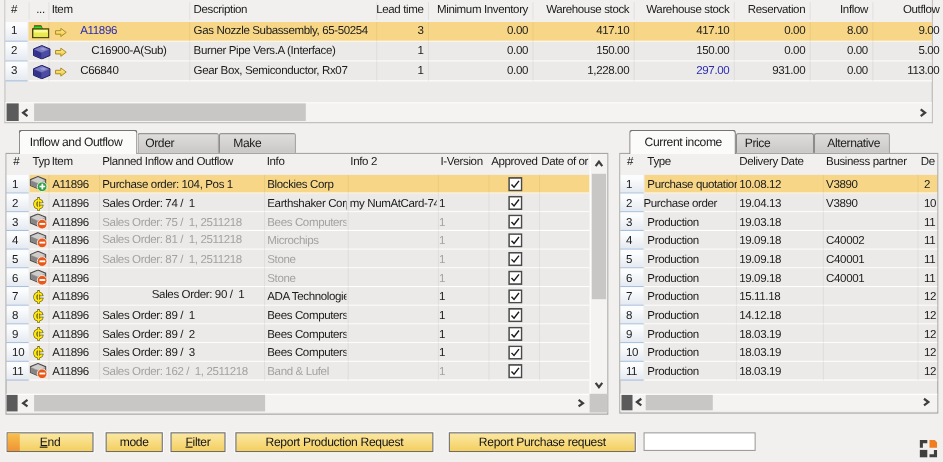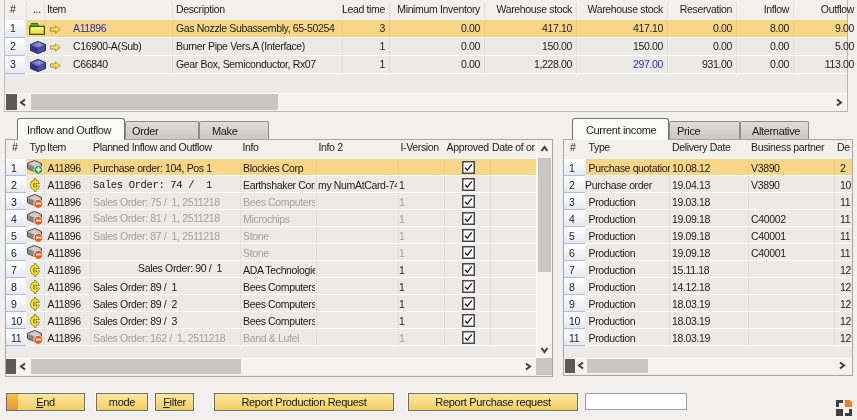--- a/index.html
+++ b/index.html
@@ -71,21 +71,21 @@
   </svg>
 <svg class="abs" style="left:50px;top:43px" width="11" height="9" viewBox="0 0 11 9">
     <defs>
       <linearGradient id="ga" x1="0" y1="0" x2="0" y2="1">
         <stop offset="0" stop-color="#fdf1a0"></stop>
         <stop offset="1" stop-color="#ecc53a"></stop>
       </linearGradient>
     </defs>
     <polygon points="0.5,2.9 5.3,2.9 5.3,0.8 10.2,4.5 5.3,8.2 5.3,6.1 0.5,6.1" fill="url(#ga)" stroke="#ad8a1e" stroke-width="0.9"></polygon>
   </svg>
-<div class="t" style="left:73px;top:39.8px;">C16900-A(Sub)</div>
+<div class="t" style="left:83px;top:39.8px;">C16900-A(Sub)</div>
 <div class="t" style="left:176px;top:39.8px;">Burner Pipe Vers.A (Interface)</div>
 <div class="t" style="left:265px;top:39.8px;width:120px;text-align:right;">1</div>
 <div class="t" style="left:360px;top:39.8px;width:120px;text-align:right;">0.00</div>
 <div class="t" style="left:452px;top:39.8px;width:120px;text-align:right;">150.00</div>
 <div class="t" style="left:543px;top:39.8px;width:120px;text-align:right;">150.00</div>
 <div class="t" style="left:612px;top:39.8px;width:120px;text-align:right;">0.00</div>
 <div class="t" style="left:669px;top:39.8px;width:120px;text-align:right;">0.00</div>
 <div class="t" style="left:734px;top:39.8px;width:120px;text-align:right;">5.00</div>
 <div class="abs" style="left:26px;top:56px;width:821px;height:18px;background:#EBEAE8;border-bottom:1px solid #fff;box-sizing:border-box;"></div>
 <div class="abs" style="left:5px;top:56px;width:20px;height:18px;background:linear-gradient(180deg,#fbfcfd 20%,#e5eaf1);border-bottom:1px solid #a7c0df;box-sizing:border-box;"></div>
@@ -163,21 +163,21 @@
     <rect x="0.75" y="0.75" width="11.5" height="11.5" fill="#fff" stroke="#494949" stroke-width="1.5"></rect>
     <polyline points="3,6.8 5.3,9.2 9.8,3.4" fill="none" stroke="#1c1c1c" stroke-width="1.3"></polyline>
   </svg>
 <div class="abs" style="left:27px;top:176px;width:509px;height:17px;background:#EBEAE8;border-bottom:1px solid #fff;box-sizing:border-box;"></div>
 <div class="abs" style="left:6px;top:176px;width:20px;height:17px;background:linear-gradient(180deg,#fbfcfd 20%,#e5eaf1);border-bottom:1px solid #a7c0df;box-sizing:border-box;"></div>
 <div class="t" style="left:11px;top:178.5px;">2</div>
 <svg class="abs" style="left:28px;top:177px" width="14" height="16" viewBox="0 0 14 16">
     <text x="7" y="13.5" text-anchor="middle" font-family="Liberation Sans" font-size="16" font-weight="bold" fill="#FFE80A" stroke="#4a4000" stroke-width="1.0" style="paint-order:stroke fill">¢</text>
   </svg>
 <div class="t" style="left:47.5px;top:178.5px;">A11896</div>
-<div class="t" style="left:93px;top:178.5px;font-family:Liberation Mono, monospace;">Sales Order: 74 /  1</div>
+<div class="t" style="left:93px;top:178.5px;">Sales Order: 74 /  1</div>
 <div class="t" style="left:243px;top:178.5px;width:72px;overflow:hidden;">Earthshaker Corporation</div>
 <div class="t" style="left:318px;top:178.5px;width:79px;overflow:hidden;">my NumAtCard-74</div>
 <div class="t" style="left:399px;top:178.5px;">1</div>
 <svg class="abs" style="left:462px;top:178px" width="13" height="13" viewBox="0 0 13 13">
     <rect x="0.75" y="0.75" width="11.5" height="11.5" fill="#fff" stroke="#494949" stroke-width="1.5"></rect>
     <polyline points="3,6.8 5.3,9.2 9.8,3.4" fill="none" stroke="#1c1c1c" stroke-width="1.3"></polyline>
   </svg>
 <div class="abs" style="left:27px;top:193px;width:509px;height:17px;background:#EBEAE8;border-bottom:1px solid #fff;box-sizing:border-box;"></div>
 <div class="abs" style="left:6px;top:193px;width:20px;height:17px;background:linear-gradient(180deg,#fbfcfd 20%,#e5eaf1);border-bottom:1px solid #a7c0df;box-sizing:border-box;"></div>
 <div class="t" style="left:11px;top:195.5px;">3</div>
@@ -467,21 +467,21 @@
 <div class="t" style="left:586px;top:124px;font-size:11px;letter-spacing:-0.35px;z-index:6;">Current income</div>
 <div class="t" style="left:677px;top:125px;font-size:11px;letter-spacing:-0.35px;z-index:6;">Price</div>
 <div class="t" style="left:752px;top:125px;font-size:11px;letter-spacing:-0.35px;z-index:6;">Alternative</div>
 <div class="abs" style="left:6px;top:393px;width:79px;height:18px;background:linear-gradient(180deg,#fae8a2,#f8dd85 45%,#f4cf60);border:1px solid #6f6d6b;box-sizing:border-box;box-shadow:0 0 0 1px rgba(255,255,255,0.75);">
     <div style="position:absolute;left:0;top:0;width:11px;height:100%;background:linear-gradient(180deg,#f8c14d,#ef9334);"></div>
     <div style="position:absolute;left:0;top:2px;width:100%;text-align:center;font-size:11px;letter-spacing:-0.3px;color:#141414;"><span style="text-decoration:underline;">E</span>nd</div>
   </div>
 <div class="abs" style="left:96px;top:393px;width:52px;height:18px;background:linear-gradient(180deg,#fae8a2,#f8dd85 45%,#f4cf60);border:1px solid #6f6d6b;box-sizing:border-box;box-shadow:0 0 0 1px rgba(255,255,255,0.75);">
     <div style="position:absolute;left:0;top:2px;width:100%;text-align:center;font-size:11px;letter-spacing:-0.3px;color:#141414;">mode</div>
   </div>
-<div class="abs" style="left:155px;top:393px;width:39px;height:18px;background:linear-gradient(180deg,#fae8a2,#f8dd85 45%,#f4cf60);border:1px solid #6f6d6b;box-sizing:border-box;box-shadow:0 0 0 1px rgba(255,255,255,0.75);">
+<div class="abs" style="left:155px;top:393px;width:50px;height:18px;background:linear-gradient(180deg,#fae8a2,#f8dd85 45%,#f4cf60);border:1px solid #6f6d6b;box-sizing:border-box;box-shadow:0 0 0 1px rgba(255,255,255,0.75);">
     <div style="position:absolute;left:0;top:2px;width:100%;text-align:center;font-size:11px;letter-spacing:-0.3px;color:#141414;"><span style="text-decoration:underline;">F</span>ilter</div>
   </div>
 <div class="abs" style="left:214px;top:393px;width:180px;height:18px;background:linear-gradient(180deg,#fae8a2,#f8dd85 45%,#f4cf60);border:1px solid #6f6d6b;box-sizing:border-box;box-shadow:0 0 0 1px rgba(255,255,255,0.75);">
     <div style="position:absolute;left:0;top:2px;width:100%;text-align:center;font-size:11px;letter-spacing:-0.3px;color:#141414;">Report Production Request</div>
   </div>
 <div class="abs" style="left:408px;top:393px;width:170px;height:18px;background:linear-gradient(180deg,#fae8a2,#f8dd85 45%,#f4cf60);border:1px solid #6f6d6b;box-sizing:border-box;box-shadow:0 0 0 1px rgba(255,255,255,0.75);">
     <div style="position:absolute;left:0;top:2px;width:100%;text-align:center;font-size:11px;letter-spacing:-0.3px;color:#141414;">Report Purchase request</div>
   </div>
 <div class="abs" style="left:585px;top:393px;width:102px;height:17px;background:#fff;border:1px solid #9e9c9a;box-sizing:border-box;"></div>
 <svg class="abs" style="left:836px;top:400px" width="16" height="16" viewBox="0 0 16 16">

